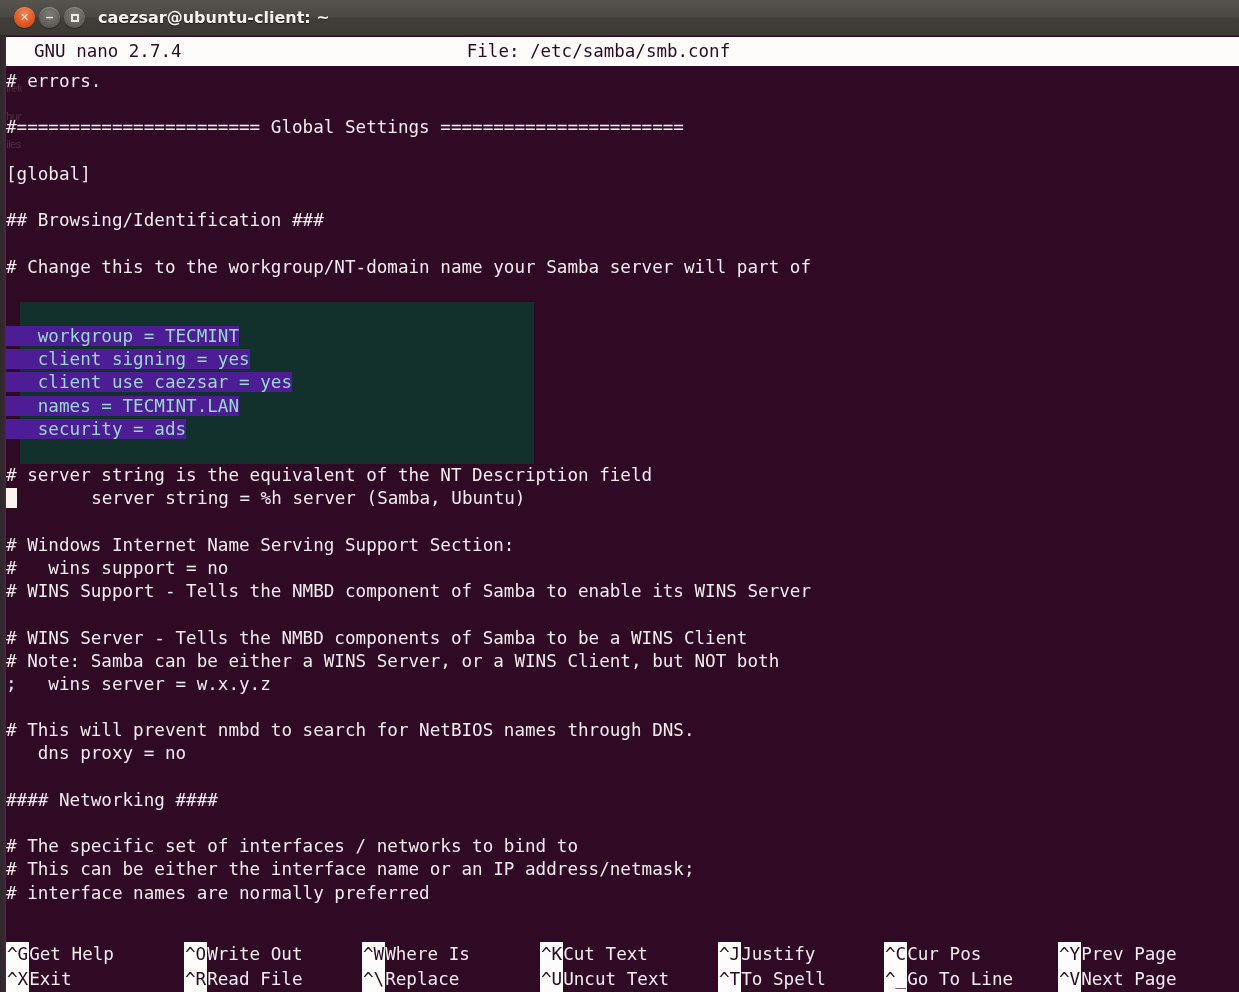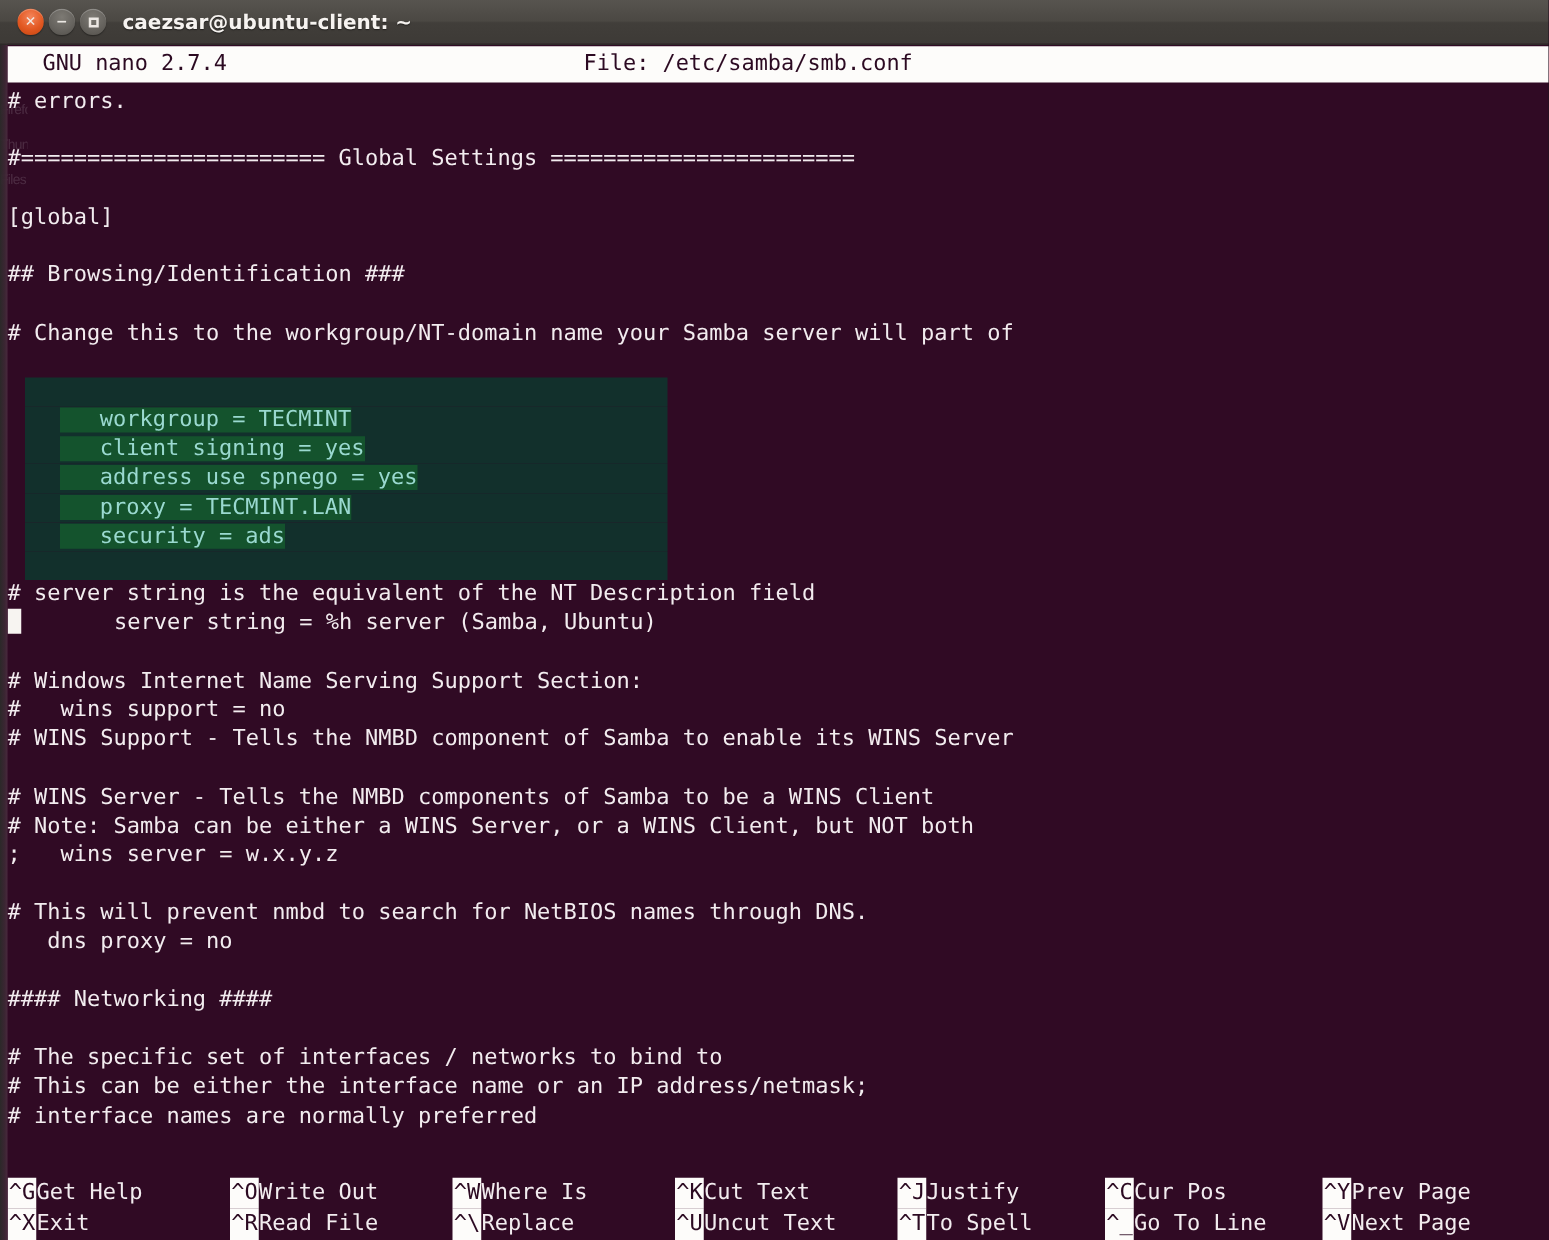--- a/index.html
+++ b/index.html
@@ -140,23 +140,22 @@
     position: relative;
     height: 23.2px;
     line-height: 23.2px;
     white-space: pre;
     font-size: 17.6px;
     color: #f2ecef;
     letter-spacing: 0px;
   }
   .line .seg { white-space: pre; }
   .hl {
-    background: #14532d;
+    background: #4c1d95;
     color: #9ad9d0;
-    margin-left: 42px;
   }
   .hl-pad {
     position: absolute;
     left: 14px;
     width: 514px;
     background: #12302c;
     z-index: -1;
   }
   .cursor-block {
     display: inline-block;
@@ -243,22 +242,22 @@
       <div class="line"><span class="seg"></span></div>
       <div class="line"><span class="seg">[global]</span></div>
       <div class="line"><span class="seg"></span></div>
       <div class="line"><span class="seg">## Browsing/Identification ###</span></div>
       <div class="line"><span class="seg"></span></div>
       <div class="line"><span class="seg"># Change this to the workgroup/NT-domain name your Samba server will part of</span></div>
       <div class="line"><span class="seg"></span></div>
       <div class="line"><span class="hl-pad" style="top: 0px; height: 23.2px;"></span><span class="seg hl"></span></div>
       <div class="line"><span class="hl-pad" style="top: 0px; height: 23.2px;"></span><span class="seg hl">   workgroup = TECMINT</span></div>
       <div class="line"><span class="hl-pad" style="top: 0px; height: 23.2px;"></span><span class="seg hl">   client signing = yes</span></div>
-      <div class="line"><span class="hl-pad" style="top: 0px; height: 23.2px;"></span><span class="seg hl">   address use spnego = yes</span></div>
-      <div class="line"><span class="hl-pad" style="top: 0px; height: 23.2px;"></span><span class="seg hl">   proxy = TECMINT.LAN</span></div>
+      <div class="line"><span class="hl-pad" style="top: 0px; height: 23.2px;"></span><span class="seg hl">   client use caezsar = yes</span></div>
+      <div class="line"><span class="hl-pad" style="top: 0px; height: 23.2px;"></span><span class="seg hl">   names = TECMINT.LAN</span></div>
       <div class="line"><span class="hl-pad" style="top: 0px; height: 23.2px;"></span><span class="seg hl">   security = ads</span></div>
       <div class="line"><span class="hl-pad" style="top: 0px; height: 23.2px;"></span><span class="seg hl"></span></div>
       <div class="line"><span class="seg"># server string is the equivalent of the NT Description field</span></div>
       <div class="line"><span class="cursor-block"></span><span class="seg">       server string = %h server (Samba, Ubuntu)</span></div>
       <div class="line"><span class="seg"></span></div>
       <div class="line"><span class="seg"># Windows Internet Name Serving Support Section:</span></div>
       <div class="line"><span class="seg">#   wins support = no</span></div>
       <div class="line"><span class="seg"># WINS Support - Tells the NMBD component of Samba to enable its WINS Server</span></div>
       <div class="line"><span class="seg"></span></div>
       <div class="line"><span class="seg"># WINS Server - Tells the NMBD components of Samba to be a WINS Client</span></div>

